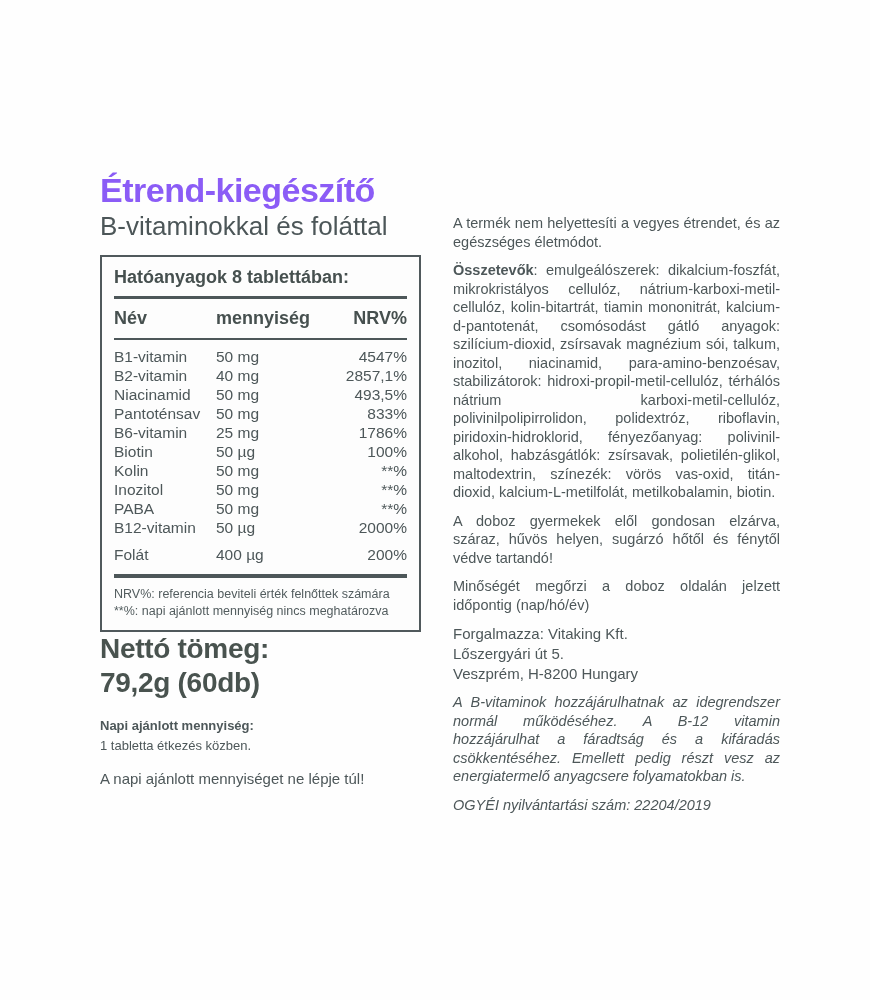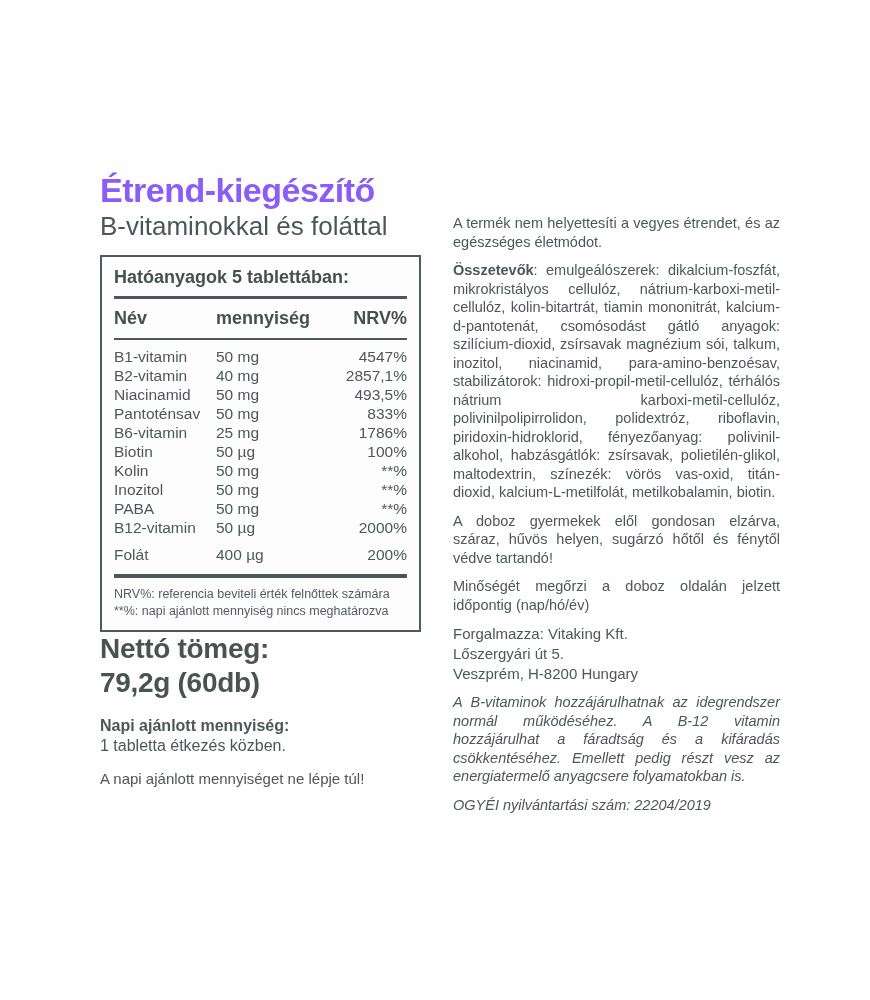--- a/index.html
+++ b/index.html
@@ -35,21 +35,21 @@
   .t-colhead { display: flex; align-items: baseline; font-size: 18px; font-weight: bold; padding: 9px 0; color: #46504f; }
   .t-rows { padding: 7px 0 10px 0; font-size: 15.5px; line-height: 19px; }
   .t-row { display: flex; align-items: baseline; }
   .t-row:last-child { margin-top: 8px; }
   .c-name { flex: 1 1 auto; text-align: left; }
   .c-amount { width: 105px; text-align: left; }
   .c-nrv { width: 86px; text-align: right; }
   .t-foot { padding-top: 8px; font-size: 12.5px; line-height: 17px; color: #525c5e; }
 
   .net { margin-top: 0; font-size: 28px; font-weight: bold; line-height: 1.22; color: #49534f; letter-spacing: -0.3px; }
-  .daily { margin-top: 16px; font-size: 16px; line-height: 20px; }
+  .daily { margin-top: 16px; font-size: 13px; line-height: 20px; }
   .daily-label { font-weight: bold; }
   .warn { margin-top: 14px; font-size: 15px; }
 
   
   .right-col { position: absolute; left: 453px; top: 182px; width: 327px; font-size: 14.5px; line-height: 18.5px; color: #4d5759; margin-top: 32px; }
   .right-col p { margin: 0 0 10px 0; }
   .just { text-align: justify; }
   .italic { font-style: italic; }
   .dist { margin: 0 0 9px 0; font-size: 15px; line-height: 20px; }
   .reg { margin-top: 2px; }
@@ -59,21 +59,21 @@
 <body>
 
 <div class="sheet">
 
   <div class="left-col">
 
     <h1 class="title">Étrend-kiegészítő</h1>
     <div class="subtitle">B-vitaminokkal és foláttal</div>
 
     <div class="supp-table">
-      <div class="t-header">Hatóanyagok 5 tablettában:</div>
+      <div class="t-header">Hatóanyagok 8 tablettában:</div>
       <div class="rule r1"></div>
       <div class="t-colhead">
         <span class="c-name">Név</span>
         <span class="c-amount">mennyiség</span>
         <span class="c-nrv">NRV%</span>
       </div>
       <div class="rule r2"></div>
       <div class="t-rows">
           <div class="t-row">
             <span class="c-name">B1-vitamin</span>

